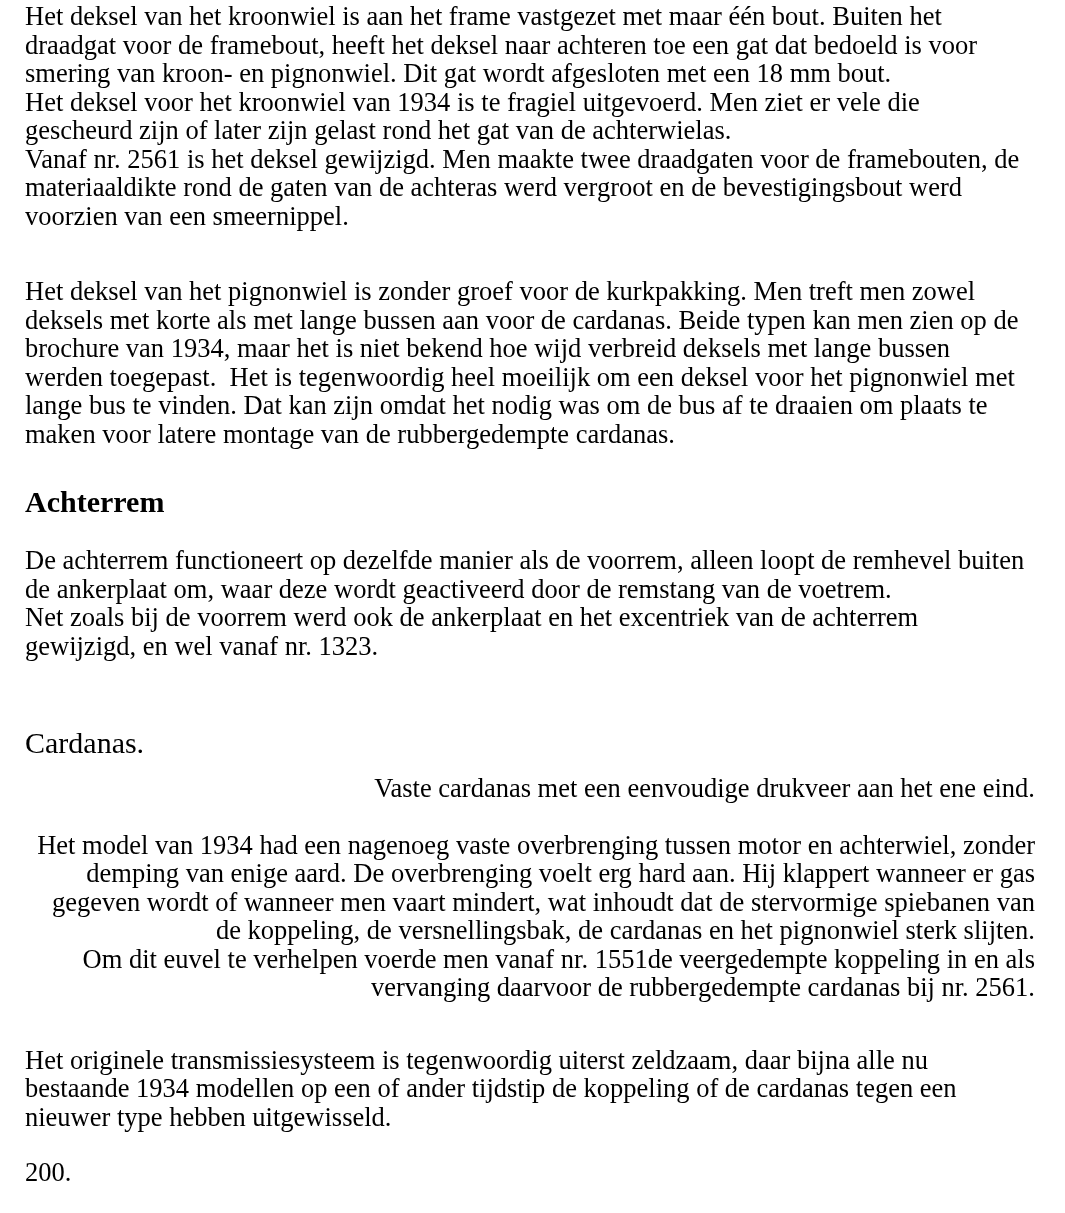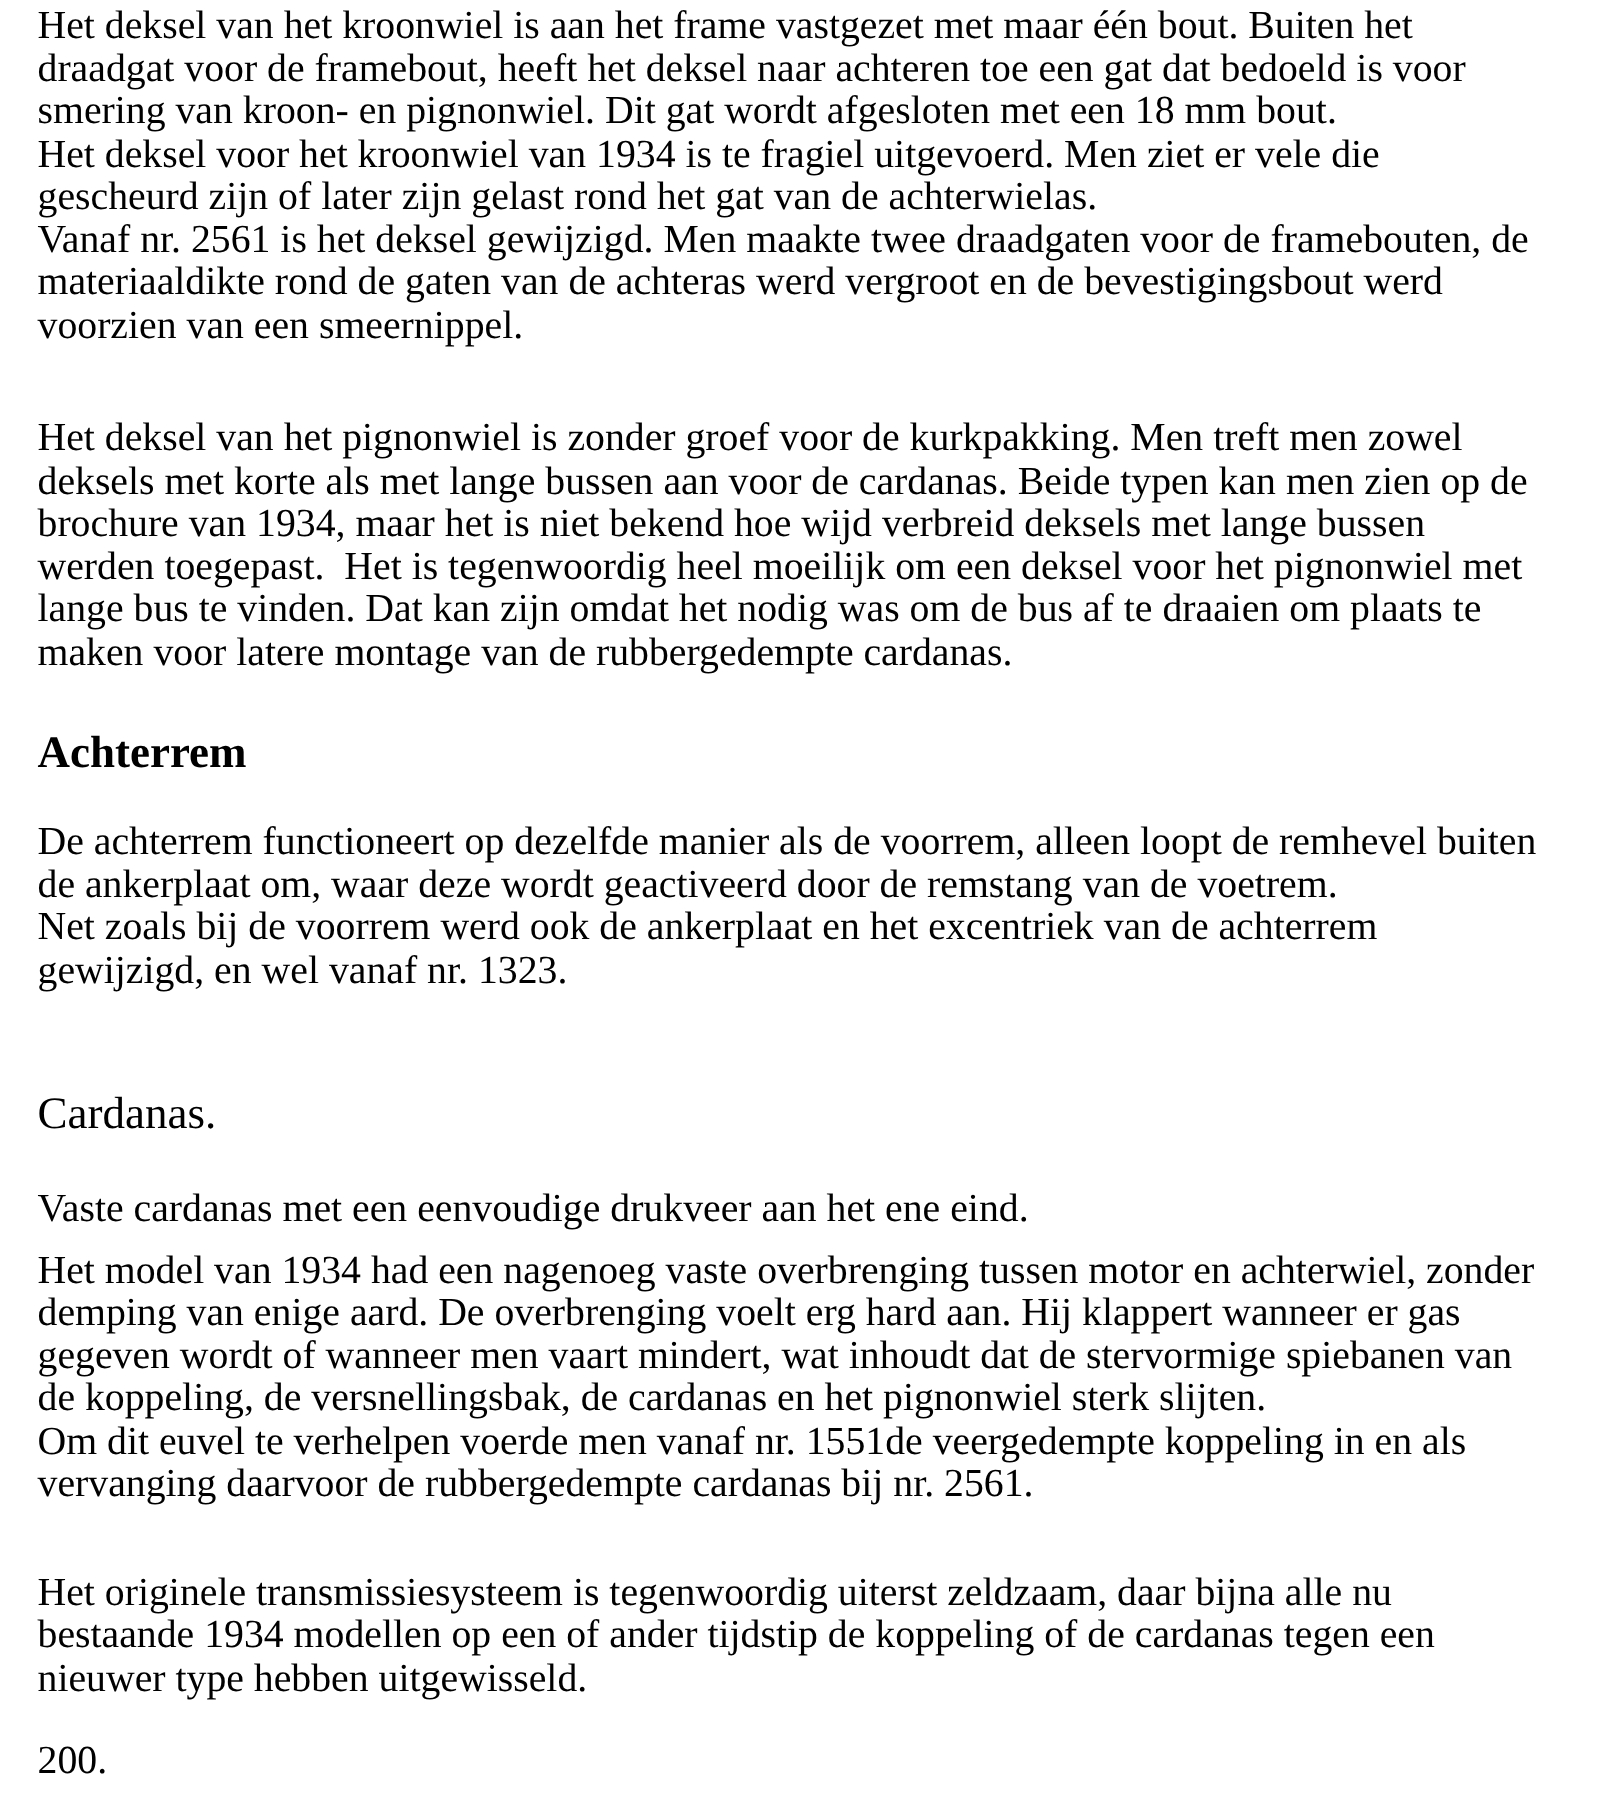--- a/index.html
+++ b/index.html
@@ -30,22 +30,22 @@
     font-size: 30px;
     line-height: 34px;
     font-weight: normal;
     white-space: pre-wrap;
     margin: 0;
   }
   .p2 { margin-top: 47px; }
   .h-achterrem { margin-top: 37px; font-weight: bold; }
   .p3 { margin-top: 27px; }
   .h-cardanas { margin-top: 66px; }
-  .p4 { margin-top: 31px; }
-  .p5 { margin-top: 12px; }
+  .p4 { margin-top: 14px; text-align: right; }
+  .p5 { margin-top: 28px; text-align: right; }
   .p6 { margin-top: 44px; }
   .page-number { margin-top: 27px; }
 </style>
 </head>
 <body>
 
 <div class="page">
 
   <div class="para p1">Het deksel van het kroonwiel is aan het frame vastgezet met maar één bout. Buiten het
 draadgat voor de framebout, heeft het deksel naar achteren toe een gat dat bedoeld is voor

